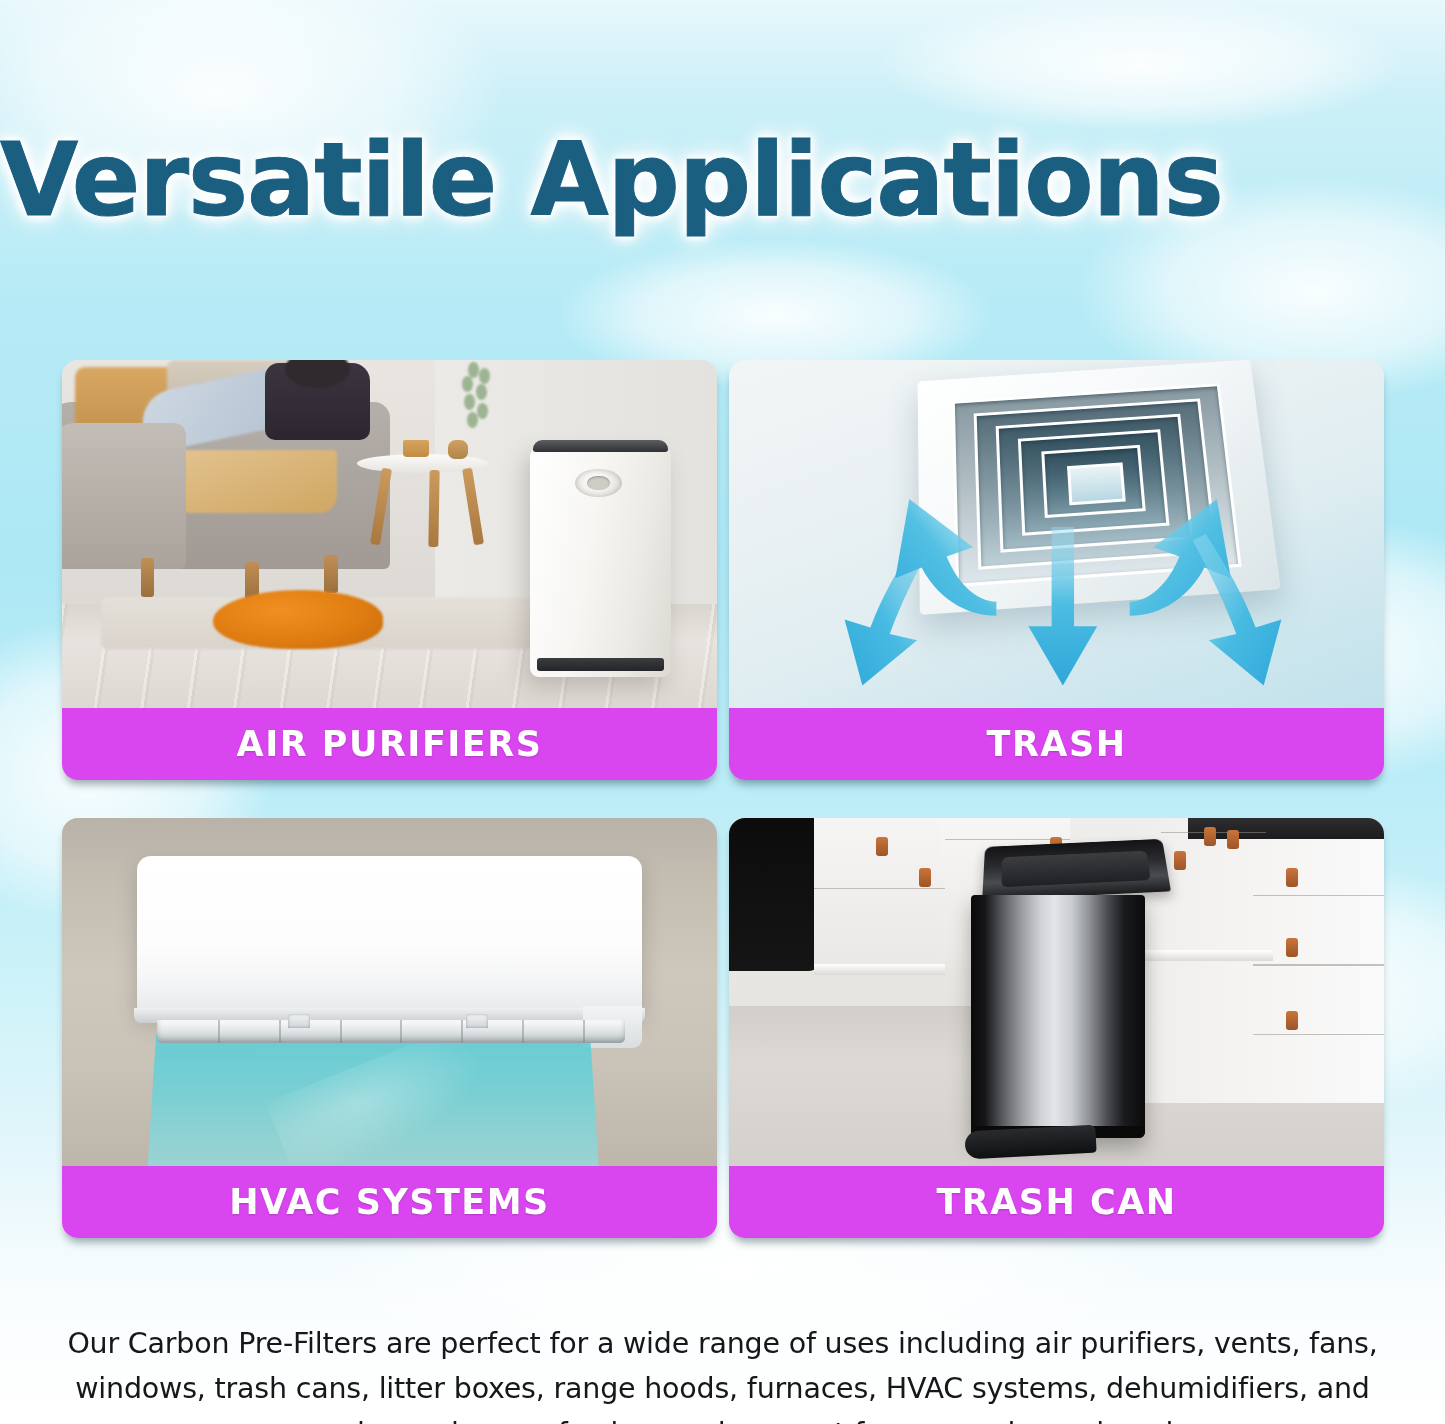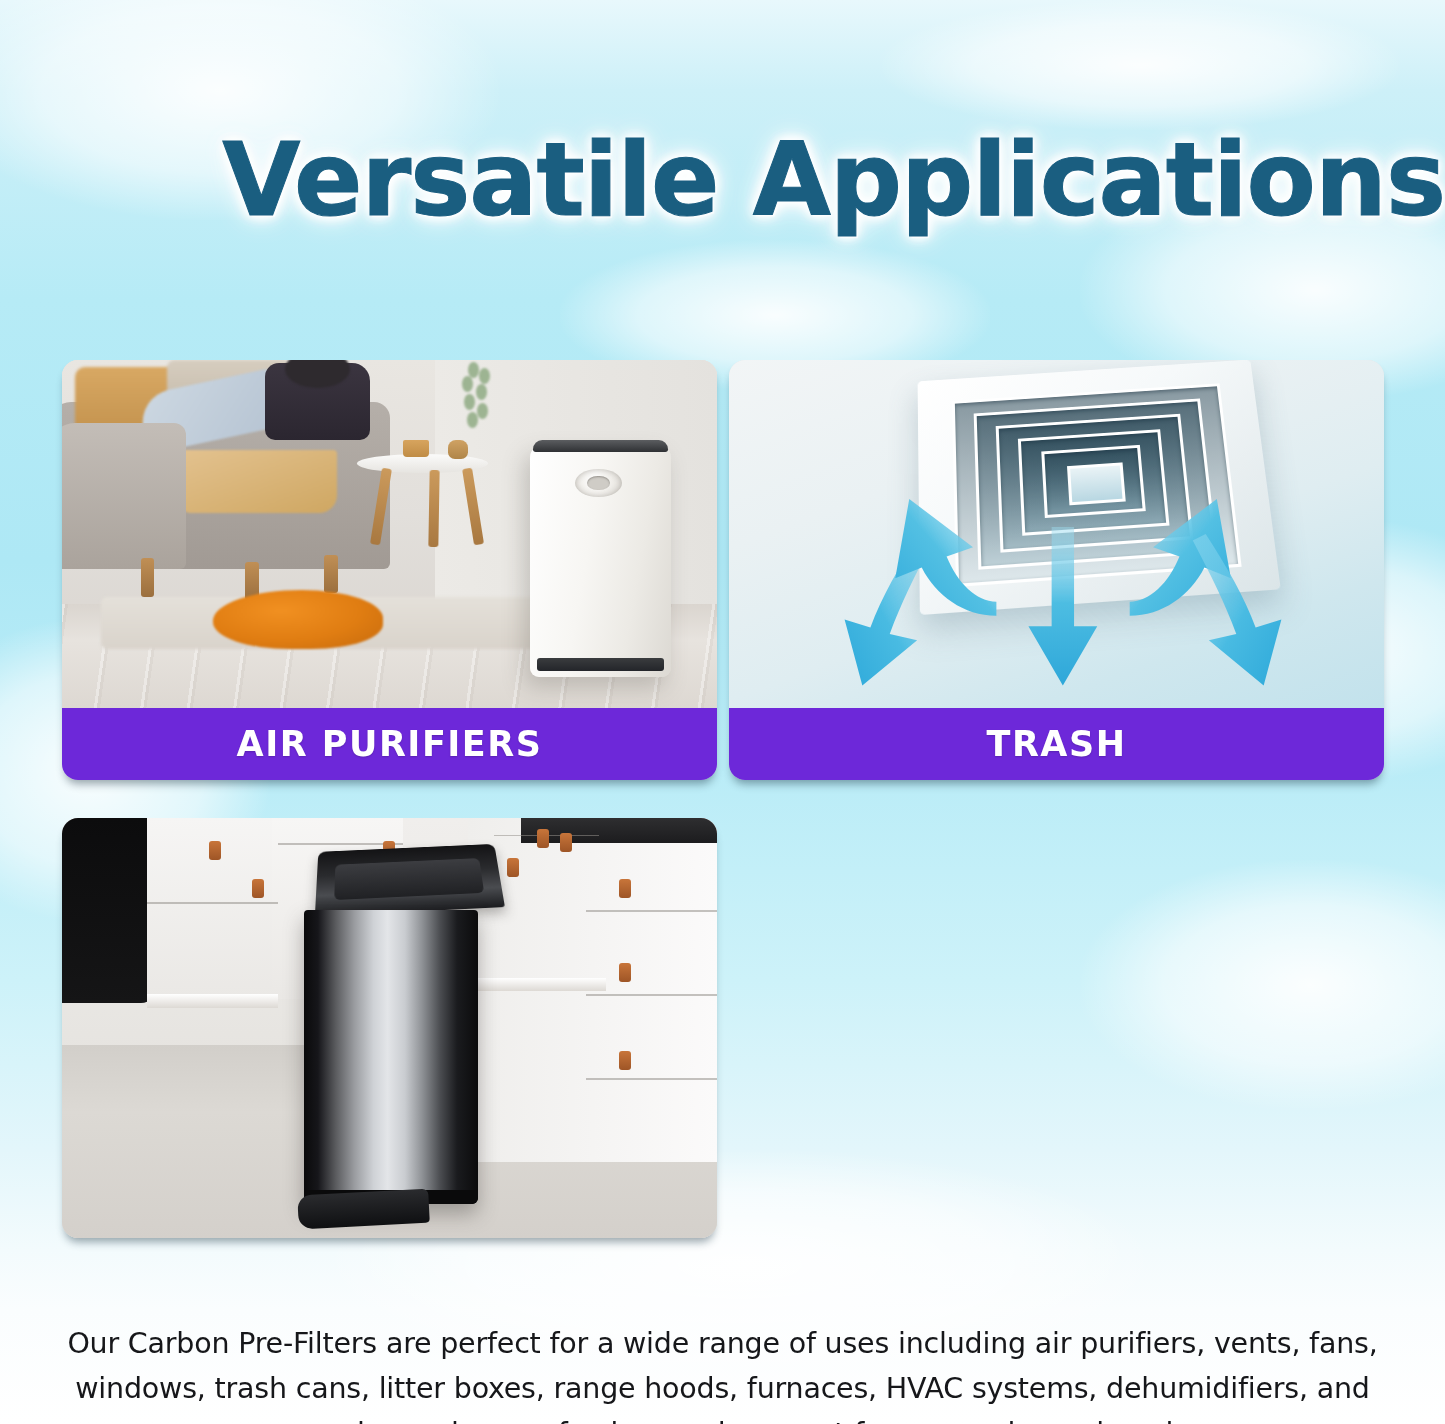--- a/index.html
+++ b/index.html
@@ -48,21 +48,21 @@
   .c5 { left: -90px;  top: 620px;  width: 360px; height: 300px; }
   .c6 { left: 1080px; top: 860px;  width: 460px; height: 250px; }
   .c7 { left: 330px;  top: 1150px; width: 820px; height: 230px; }
   .c8 { left: 880px;  top: 0px;    width: 520px; height: 130px; }
 
   
   #title {
     position: absolute;
     left: 0; right: 0;
     top: 58px;
-    text-align: right;
+    text-align: left;
     font-family: "DejaVu Sans", sans-serif;
     font-weight: bold;
     font-size: 101px;
     line-height: 1.08;
     letter-spacing: -1px;
     color: #1a5e80;
     text-shadow:
       0 0 14px #ffffff, 0 0 14px #ffffff, 0 0 10px #ffffff,
       0 0 24px #ffffff, 0 0 30px #eaf9fd, 2px 2px 1px rgba(255,255,255,0.9);
     -webkit-text-stroke: 1px #1a5e80;
@@ -92,21 +92,21 @@
     flex-direction: column;
     background: #dfe5e8;
   }
   .card-photo {
     position: relative;
     flex: 1 1 auto;
     overflow: hidden;
   }
   .card-caption {
     flex: 0 0 72px;
-    background: #6d28d9;
+    background: #d946ef;
     color: #ffffff;
     display: flex;
     align-items: center;
     justify-content: center;
     font-family: "DejaVu Sans", sans-serif;
     font-weight: bold;
     font-size: 35px;
     letter-spacing: 1.5px;
     text-shadow: 0 1px 2px rgba(0,0,0,0.18);
     user-select: none;
@@ -486,20 +486,42 @@
                 </linearGradient>
               </defs>
               <path d="M2 8 C 25 52, 42 86, 56 124 L 22 132 L 90 188 L 112 106 L 80 116 C 66 78, 44 40, 18 0 Z" fill="url(#ag5)"></path>
             </svg>
           </div>
         </div>
       </div>
       <div class="card-caption">TRASH</div>
     </div>
 
+    <div class="card">
+      <div class="card-photo">
+        <div class="scene-hvac">
+          <div class="hv-unit"></div>
+          <div class="hv-lip"></div>
+          <div class="hv-side"></div>
+          <div class="hv-airflow"></div>
+          <div class="hv-vane">
+            <span class="seam" style="left:13%;"></span>
+            <span class="seam" style="left:26%;"></span>
+            <span class="seam" style="left:39%;"></span>
+            <span class="seam" style="left:52%;"></span>
+            <span class="seam" style="left:65%;"></span>
+            <span class="seam" style="left:78%;"></span>
+            <span class="seam" style="left:91%;"></span>
+            <span class="hv-clip" style="left:28%;"></span>
+            <span class="hv-clip" style="left:66%;"></span>
+          </div>
+        </div>
+      </div>
+      <div class="card-caption">HVAC SYSTEMS</div>
+    </div>
 
     <div class="card">
       <div class="card-photo">
         <div class="scene-kitchen">
           <div class="kt-wall"></div>
           <div class="kt-floor"></div>
 
           <div class="kt-black-left"></div>
           <div class="kt-cab-l"></div>
           <div class="kt-cab-l2"></div>
@@ -526,19 +548,20 @@
           <div class="kt-base" style="left:13%; top:42%; width:20%;"></div>
           <div class="kt-base" style="left:63%; top:38%; width:20%;"></div>
 
           <div class="kt-lid">
             <div class="kt-lid-inner"></div>
           </div>
           <div class="kt-can"></div>
           <div class="kt-pedal"></div>
         </div>
       </div>
+      <div class="card-caption">TRASH CAN</div>
     </div>
 
   </div>
 
   <p id="footer-text">Our Carbon Pre-Filters are perfect for a wide range of uses including air purifiers, vents, fans, windows, trash cans, litter boxes, range hoods, furnaces, HVAC systems, dehumidifiers, and more, ensuring a cleaner, fresher environment for you and your loved ones.</p>
 
 </div>
 
 </body></html>

